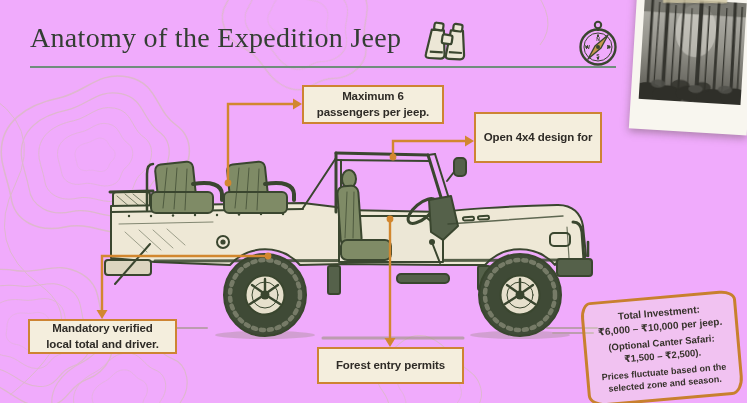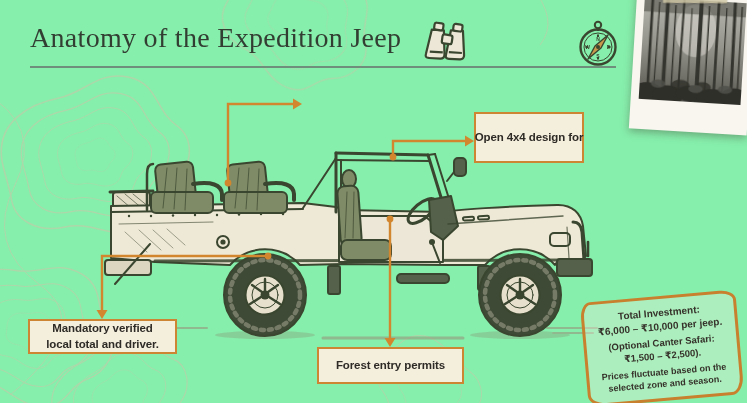--- a/index.html
+++ b/index.html
@@ -1,29 +1,29 @@
 <!DOCTYPE html>
 <html><head>
 <meta charset="utf-8">
 <style>
   html,body{margin:0;padding:0;}
-  .stage{position:relative;width:747px;height:403px;background:#86efac;overflow:hidden;
+  .stage{position:relative;width:747px;height:403px;background:#f0abfc;overflow:hidden;
          font-family:"Liberation Sans","DejaVu Sans",sans-serif;}
   .topo{position:absolute;inset:0;pointer-events:none;}
   .title{position:absolute;left:30px;top:22px;font-family:"Liberation Serif","DejaVu Serif",serif;
          font-size:28px;color:#333e33;letter-spacing:.3px;white-space:nowrap;}
   .divider{position:absolute;left:30px;top:66px;width:586px;height:2px;background:#6f8e7c;}
   .icon{position:absolute;}
   .callout{position:absolute;background:#f4eedd;border:2px solid #cd8433;color:#2e2b26;
            font-weight:700;font-size:11.5px;line-height:1.32;text-align:center;display:flex;
            flex-direction:column;justify-content:center;align-items:center;box-sizing:border-box;
            letter-spacing:-0.1px;}
   .callout span{display:block;white-space:nowrap;}
   #co-passengers{left:302px;top:85px;width:142px;height:39px;}
-  #co-design{left:474px;top:112px;width:110px;height:51px;}
+  #co-design{left:474px;top:112px;width:128px;height:51px;}
   #co-guide{left:28px;top:319px;width:149px;height:35px;}
   #co-permits{left:317px;top:347px;width:147px;height:37px;}
   .connectors{position:absolute;inset:0;pointer-events:none;}
   .jeep{position:absolute;left:95px;top:132px;}
   .note{position:absolute;left:584px;top:296px;width:156px;padding:7px 2px 8px;box-sizing:border-box;
         border:3px solid #c8802e;border-radius:10px 16px 12px 18px / 16px 10px 18px 12px;
         transform:rotate(-5deg);text-align:center;color:#36322b;background:rgba(244,238,221,.35);}
   .note span{display:block;white-space:nowrap;}
   .note .em{font-size:10px;font-weight:700;line-height:1.4;}
   .note .sec{font-size:9.5px;font-weight:700;line-height:1.35;}
@@ -332,20 +332,24 @@
         <circle cx="268" cy="256" r="3.4" fill="#d2872f" stroke="none"></circle>
       </g>
       <g>
         <path d="M390,219 L390,338"></path>
         <polygon points="384.5,338 395.5,338 390,347" fill="#d2872f" stroke="none"></polygon>
         <circle cx="390" cy="219" r="3.4" fill="#d2872f" stroke="none"></circle>
       </g>
     </g>
   </svg>
 
+  <div class="callout" id="co-passengers">
+    <span>Maximum 6</span>
+    <span>passengers per jeep.</span>
+  </div>
   <div class="callout" id="co-design">
     <span>Open 4x4 design for</span>
   </div>
   <div class="callout" id="co-guide">
     <span>Mandatory verified</span>
     <span>local total and driver.</span>
   </div>
   <div class="callout" id="co-permits">
     <span>Forest entry permits</span>
   </div>

